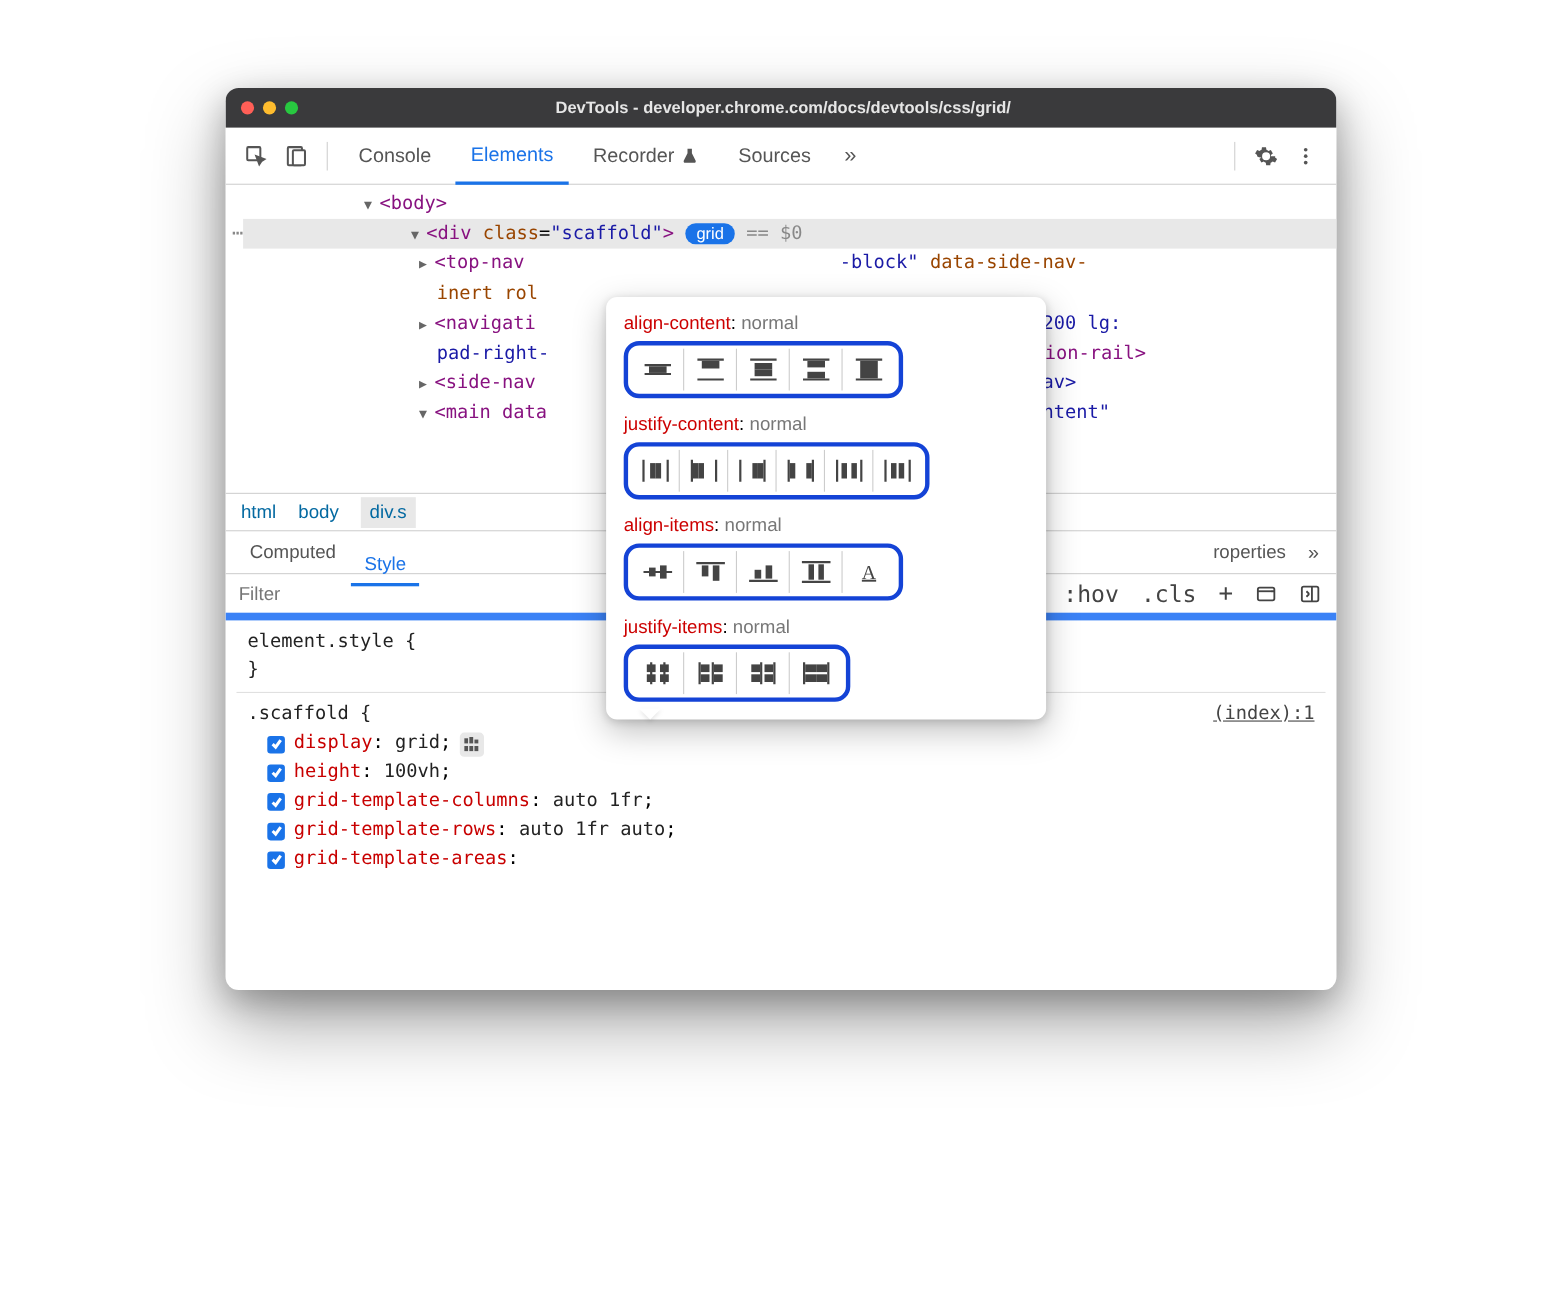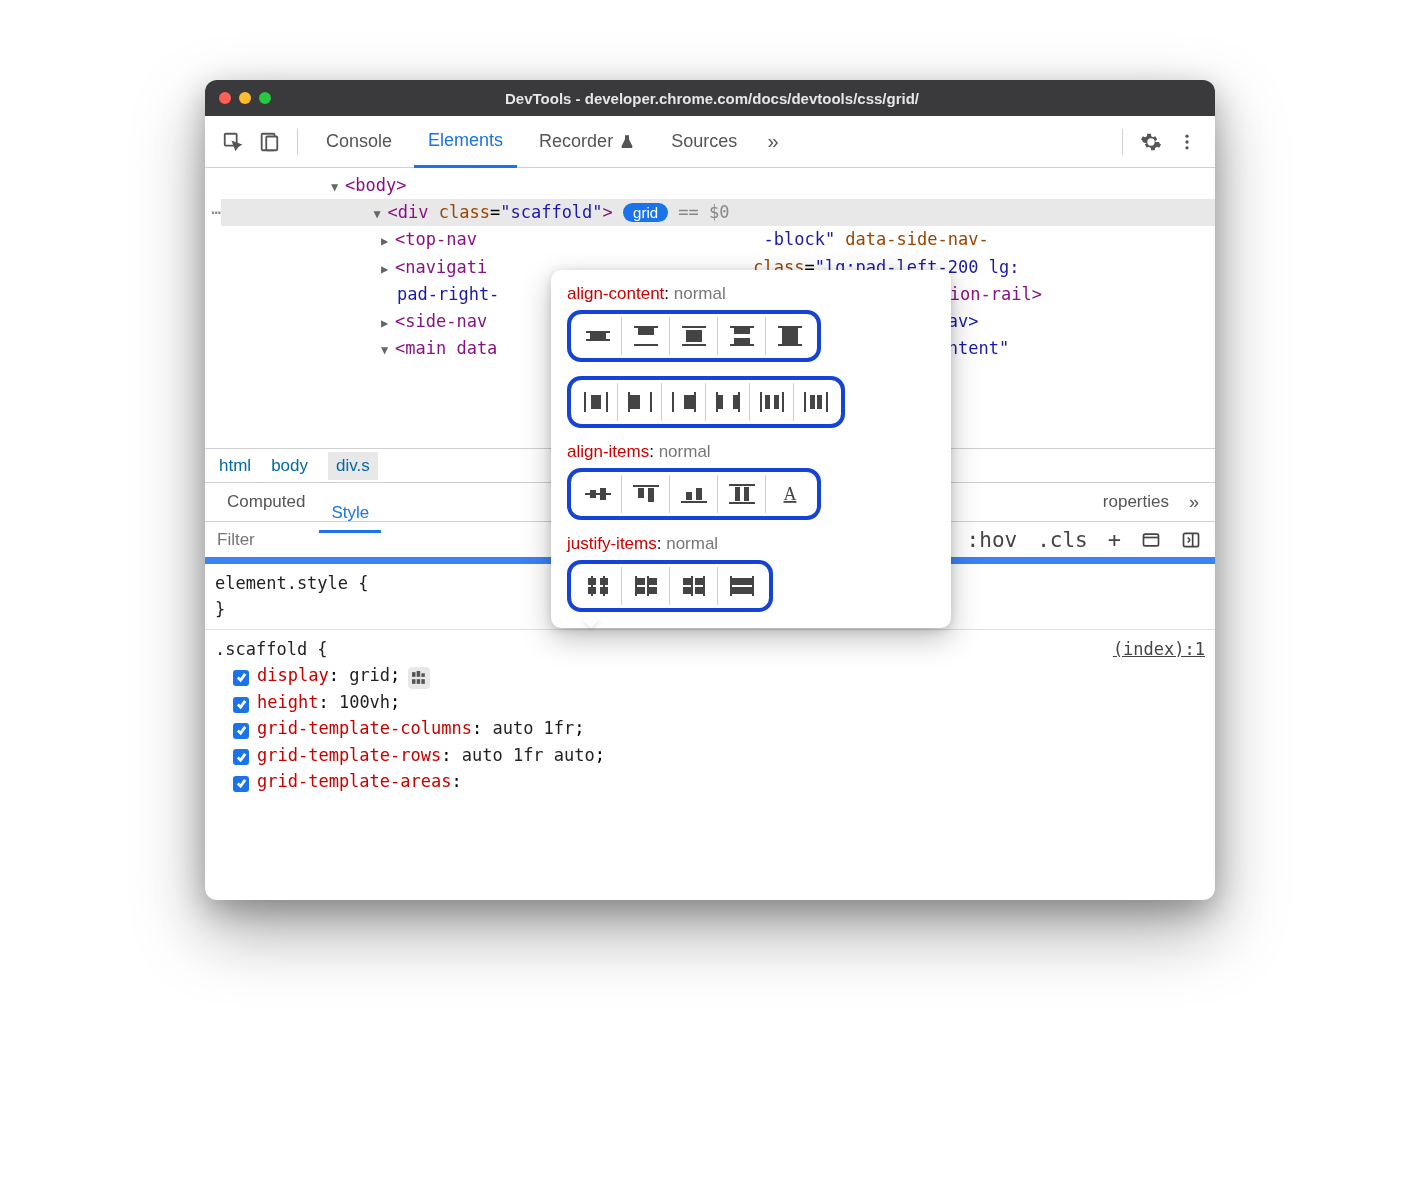--- a/index.html
+++ b/index.html
@@ -91,21 +91,21 @@
   }
   .filterbar input {
     flex:1; border:none; outline:none; font-size:17px; padding:4px; color:#555;
     background:transparent;
   }
   .filterbar .fbtn { font-family:Menlo,monospace; font-size:21px; color:#444; padding:0 6px; cursor:pointer; display:flex; align-items:center; justify-content:center; height:26px;}
   
   .css-pane {
     font-family: Menlo, Consolas, monospace;
     font-size:17px; line-height:1.55;
-    padding: 6px 10px;
+    padding: 6px 20px;
   }
   .rule-hdr { display:flex; justify-content:space-between; }
   .rulelink { color:#444; text-decoration:underline; cursor:pointer;}
   .sel { color:#222;}
   .prop { color:#c80000;}
   .pval { color:#222;}
   .chk { display:inline-flex; width:16px; height:16px; background:#1a73e8; border-radius:3px; margin-right:8px; align-items:center; justify-content:center; vertical-align:-2px;}
   .chk svg { width:11px; height:11px; stroke:#fff; stroke-width:3; fill:none;}
   .decl { padding-left: 18px; }
   .grid-editor-btn {
@@ -203,20 +203,21 @@
           <circle cx="12" cy="12" r="2"></circle>
           <circle cx="12" cy="19" r="2"></circle>
         </svg>
     </div>
   </div>
 
   <div class="dom-tree">
     <div class="dom-line" style="padding-left:110px"><span class="tri">▼</span><span class="tag">&lt;body&gt;</span></div>
     <div class="dom-line selected" style="padding-left:40px"><span class="dots">⋯</span>           <span class="tri">▼</span><span class="tag">&lt;div </span><span class="attr">class</span>=<span class="val">"scaffold"</span><span class="tag">&gt;</span> <span class="gridbadge">grid</span><span class="eq0"> == $0</span></div>
     <div class="dom-line" style="padding-left:160px"><span class="tri">▶</span><span class="tag">&lt;top-nav </span>                           <span class="val">-block" </span><span class="attr">data-side-nav-</span></div>
+    <div class="dom-line" style="padding-left:176px"><span class="attr">inert rol</span></div>
     <div class="dom-line" style="padding-left:160px"><span class="tri">▶</span><span class="tag">&lt;navigati</span>                          <span class="attr">class</span>=<span class="val">"lg:pad-left-200 lg:</span></div>
     <div class="dom-line" style="padding-left:176px"><span class="val">pad-right-</span>                         <span class="attr">dex</span>=<span class="val">"-1"</span><span class="tag">&gt;…</span><span class="tag">&lt;/navigation-rail&gt;</span></div>
     <div class="dom-line" style="padding-left:160px"><span class="tri">▶</span><span class="tag">&lt;side-nav</span>                                  <span class="val">"&gt;…&lt;/side-nav&gt;</span></div>
     <div class="dom-line" style="padding-left:160px"><span class="tri">▼</span><span class="tag">&lt;main data</span>                           <span class="attr">inert id</span>=<span class="val">"main-content"</span></div>
   </div>
 
   <div class="breadcrumb">
     <span class="bc">html</span>
     <span class="bc">body</span>
     <span class="bc active">div.s</span>
@@ -333,20 +334,21 @@
         <div class="icell">
             <svg viewBox="0 0 30 26" stroke="#444" stroke-width="2">
               <line x1="3" y1="4" x2="27" y2="4"></line>
               <rect x="8" y="6" width="14" height="14" fill="#444"></rect>
               <line x1="3" y1="22" x2="27" y2="22"></line>
             </svg>
           </div>
       </div>
     </div>
     <div class="pgroup">
+      <div class="plabel"><span class="pname">justify-content</span>: <span class="pval">normal</span></div>
       <div class="icongrid narrow">
         <div class="icell">
             <svg viewBox="0 0 30 26" stroke="#444" stroke-width="2">
               <line x1="4" y1="3" x2="4" y2="23"></line>
               <rect x="11" y="7" width="3" height="12" fill="#444"></rect>
               <rect x="16" y="7" width="3" height="12" fill="#444"></rect>
               <line x1="26" y1="3" x2="26" y2="23"></line>
             </svg>
           </div>
         <div class="icell">

